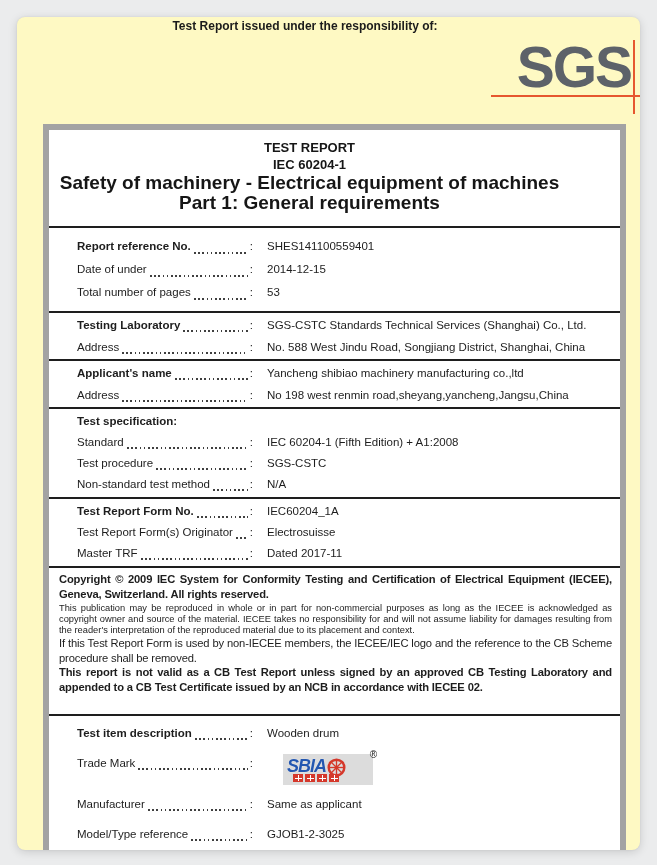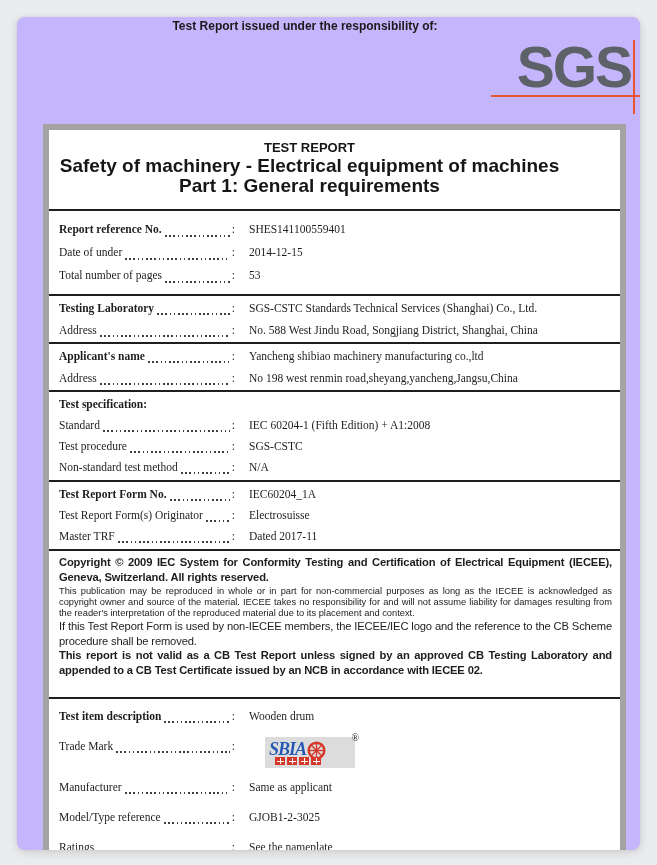--- a/index.html
+++ b/index.html
@@ -4,21 +4,21 @@
 <style>
   html,body{margin:0;padding:0;}
   body{
     width:657px;height:865px;position:relative;overflow:hidden;
     background:#ebeced;
     font-family:"Liberation Sans","DejaVu Sans",sans-serif;
     color:#1d1d1d;
   }
   .page{
     position:absolute;left:17px;top:17px;width:623px;height:833px;
-    background:#c4b5fd;border-radius:8px;overflow:hidden;
+    background:#fef9c3;border-radius:8px;overflow:hidden;
     box-shadow:0 2px 10px rgba(0,0,0,.15),0 0 2px rgba(0,0,0,.08);
   }
   
   .header-note{
     position:absolute;top:2px;left:0;right:47px;
     text-align:center;font-size:12px;font-weight:bold;color:#1b1b1b;
   }
   .sgs{position:absolute;top:0;left:16px;width:623px;height:110px;}
   .sgs-text{
     position:absolute;top:22px;right:25px;
@@ -31,21 +31,21 @@
   .doc-table{
     position:absolute;left:26px;top:107px;width:571px;
     border:6px solid #a3a3a3;background:#fff;
   }
   .sec{border-top:2px solid #1e1e1e;}
   .sec:first-child{border-top:none;}
   .title-sec{padding:9px 60px 13px 10px;text-align:center;font-weight:bold;color:#161616;}
   .t-sm{font-size:13px;line-height:17px;}
   .t-lg{font-size:19px;line-height:20px;}
   
-  .rows-sec{padding:7px 8px 7px 10px;font-family:Liberation Serif, serif;}
+  .rows-sec{padding:7px 8px 7px 28px;}
   .row{display:flex;align-items:baseline;font-size:11.5px;line-height:23px;color:#1d1d1d;}
   .sec-b .row,.sec-c .row{line-height:22px;}
   .sec-b,.sec-c{padding-top:1px;padding-bottom:1px;}
   .sec-d .row,.sec-e .row{line-height:21px;}
   .sec-d,.sec-e{padding-top:2px;padding-bottom:2px;}
   .lblwrap{display:flex;align-items:baseline;width:176px;flex-shrink:0;}
   .lbl{white-space:nowrap;}
   .bold{font-weight:bold;}
   .dots{
     flex:1;height:2px;align-self:flex-end;margin:0 2px 4px 3px;min-width:8px;
@@ -92,20 +92,21 @@
   <div class="sgs">
     <span class="sgs-text">SGS</span>
     <span class="sgs-hline"></span>
     <span class="sgs-vline"></span>
   </div>
 
   <div class="doc-table">
 
     <div class="sec title-sec">
       <div class="t-sm">TEST REPORT</div>
+      <div class="t-sm">IEC 60204-1</div>
       <div class="t-lg">Safety of machinery - Electrical equipment of machines</div>
       <div class="t-lg">Part 1: General requirements</div>
     </div>
 
     <div class="sec rows-sec sec-a">
       <div class="row">
         <span class="lblwrap">
             <span class="lbl bold">Report reference No.</span>
             <span class="dots"></span>
             <span class="colon">:</span>

